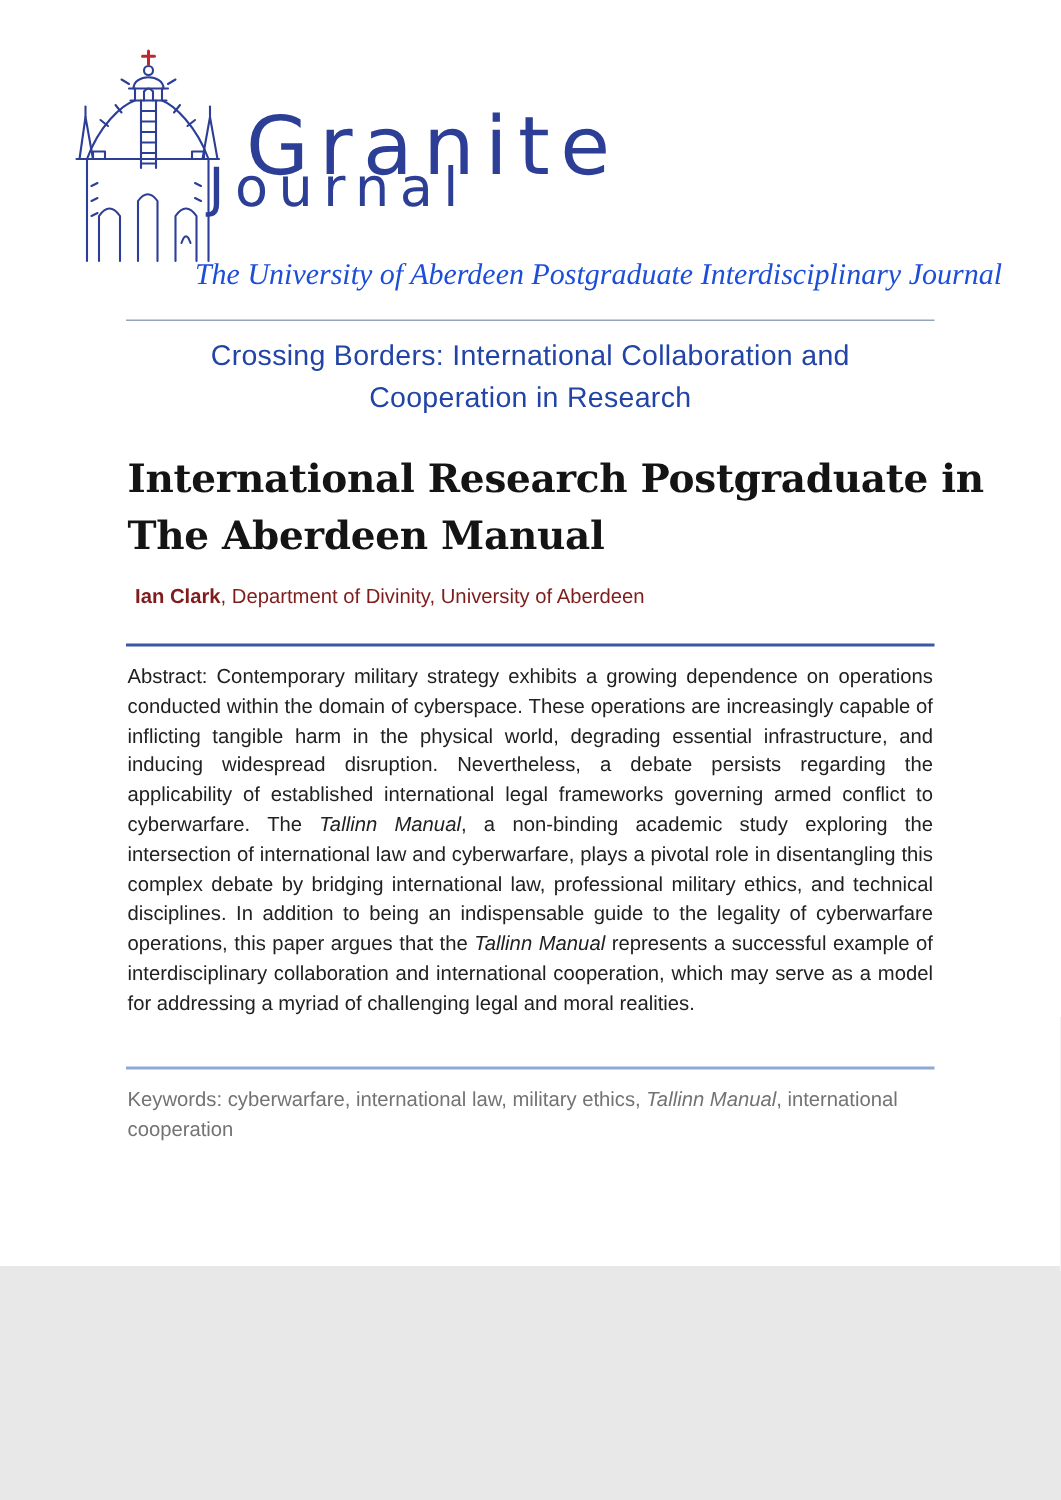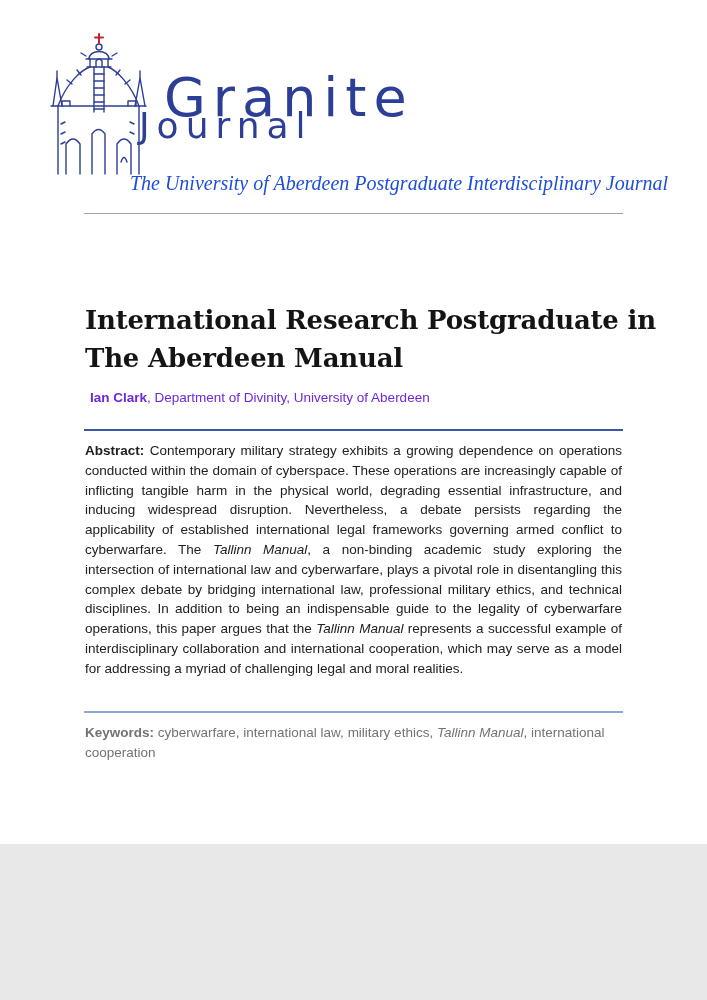--- a/index.html
+++ b/index.html
@@ -41,30 +41,30 @@
     letter-spacing: 0.2px;
   }
 
   
   .title {
     position: absolute; top: 301px; left: 85px; width: 545px;
     font-family: "DejaVu Serif", serif; font-weight: 700;
     font-size: 26px; line-height: 38px; color: #141414;
     letter-spacing: -0.2px; white-space: nowrap;
   }
-  .author { position: absolute; top: 390px; left: 90px; font-size: 13.5px; color: #6d28d9; }
+  .author { position: absolute; top: 390px; left: 90px; font-size: 13.5px; color: #7f1d1d; }
   .author b { font-weight: 700; }
 
   
   .abstract {
     position: absolute; top: 441px; left: 85px; width: 537px;
     font-size: 13.5px; line-height: 19.8px; text-align: justify;
     color: #212121;
   }
-  .abstract b, .keywords b { font-weight: 700; }
+  .abstract b, .keywords b { font-weight: 400; }
   .keywords {
     position: absolute; top: 723px; left: 85px; width: 537px;
     font-size: 13.5px; line-height: 19.8px; color: #737373;
   }
 
   
   .footer-row {
     position: absolute; top: 928px; left: 85px; width: 538px;
     display: flex; justify-content: space-between; align-items: flex-start;
     font-size: 12.5px; line-height: 20px; color: #1f1f1f;
@@ -119,20 +119,24 @@
         <path d="M63,2 V11 M59,5.5 H67"></path>
       </g>
     </svg>
     <div class="logo-word logo-granite">Granite</div>
     <div class="logo-word logo-journal">Journal</div>
     <div class="tagline">The University of Aberdeen Postgraduate Interdisciplinary Journal</div>
   </div>
 
   <div class="rule rule-top"></div>
 
+  <div class="banner">
+    <div>Crossing Borders: International Collaboration and</div>
+    <div>Cooperation in Research</div>
+  </div>
 
   <h1 class="title">
     <div>International Research Postgraduate in</div>
     <div>The Aberdeen Manual</div>
   </h1>
   <p class="author"><b>Ian Clark</b><span>, Department of Divinity, University of Aberdeen</span></p>
 
   <div class="rule rule-abstract"></div>
 
   <p class="abstract"><b>Abstract:</b><span> Contemporary military strategy exhibits a growing dependence on operations conducted within the domain of cyberspace. These operations are increasingly capable of inflicting tangible harm in the physical world, degrading essential infrastructure, and inducing widespread disruption. Nevertheless, a debate persists regarding the applicability of established international legal frameworks governing armed conflict to cyberwarfare. The </span><i>Tallinn Manual</i><span>, a non-binding academic study exploring the intersection of international law and cyberwarfare, plays a pivotal role in disentangling this complex debate by bridging international law, professional military ethics, and technical disciplines. In addition to being an indispensable guide to the legality of cyberwarfare operations, this paper argues that the </span><i>Tallinn Manual</i><span> represents a successful example of interdisciplinary collaboration and international cooperation, which may serve as a model for addressing a myriad of challenging legal and moral realities.</span></p>

